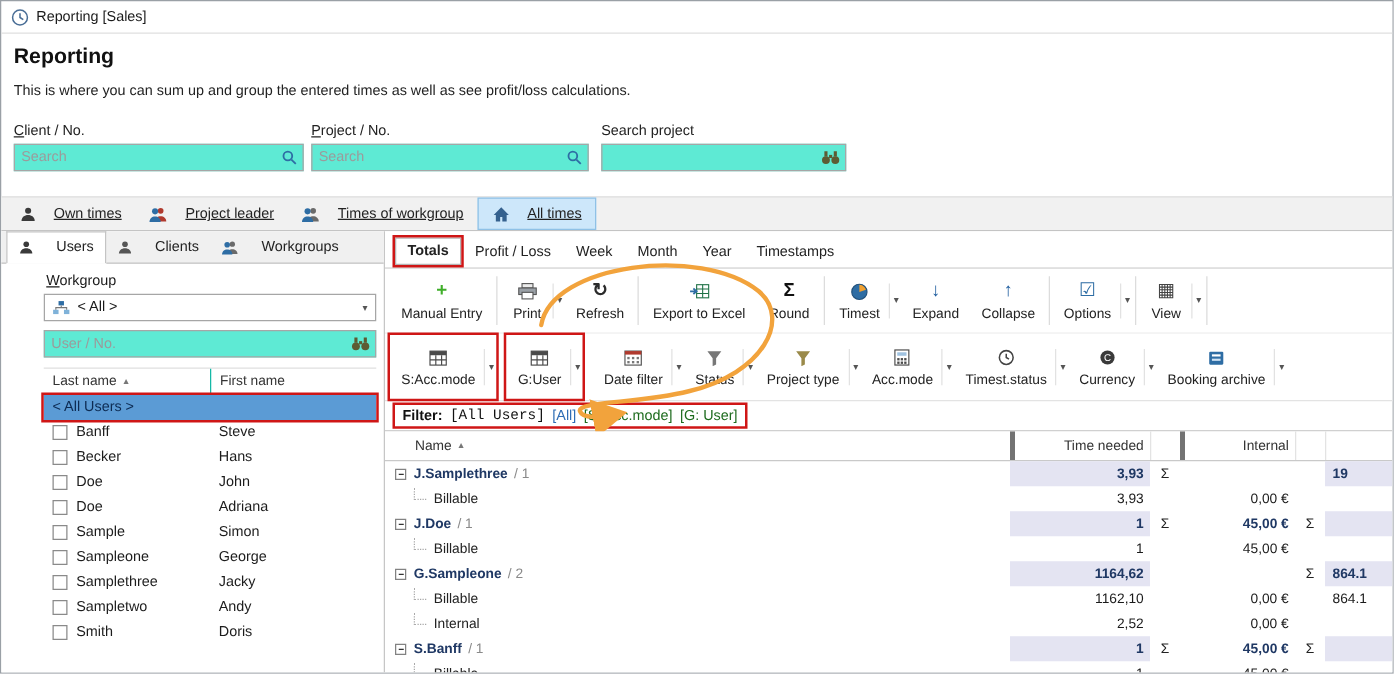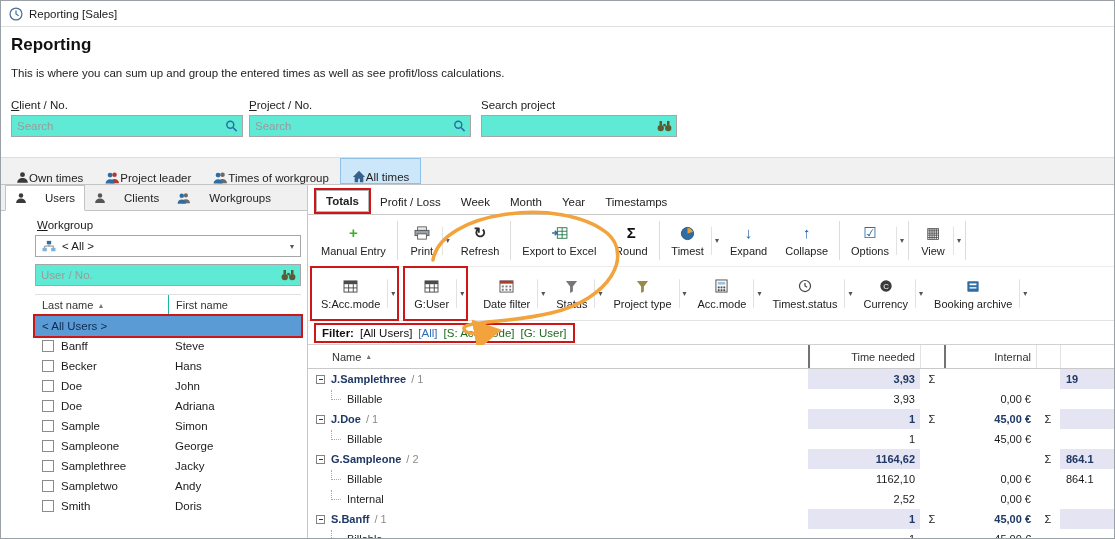--- a/index.html
+++ b/index.html
@@ -23,21 +23,21 @@
   .fgroup .flabel{ display:block; font-size:11.5px; margin-bottom:4px; color:#222;}
   .inputwrap{ position:relative; height:22px; background:#5eead4; border:1px solid #a6a6a6; }
   .inputwrap input{ width:100%; height:100%; border:none; outline:none; padding:0 24px 0 5px;
     font-family:"Liberation Sans",sans-serif; font-size:11.5px; color:#222; background:transparent;}
   .inputwrap input::placeholder{ color:#9b9b9b; }
   .inputwrap .ricon{ position:absolute; right:4px; top:50%; transform:translateY(-50%); display:flex; }
 
   
   .maintabs{ position:absolute; left:0; top:156px; right:0; height:28px; background:#f1f1f1;
     border-top:1px solid #dedede; border-bottom:1px solid #c4c4c4; display:flex; align-items:stretch; padding-left:4px;}
-  .mtab{ display:flex; align-items:flex-end; gap:0; padding:0 11px; font-size:11.5px; color:#222; cursor:default;}
+  .mtab{ display:flex; align-items:center; gap:14px; padding:0 11px; font-size:11.5px; color:#222; cursor:default;text-decoration:underline;}
   .mtab.sel{ background:#cde7fa; border:1px solid #8fc1e6; }
 
   
   .leftpanel{ position:absolute; left:0; top:184px; width:307px; bottom:0; background:#fff; border-right:1px solid #c6c6c6;}
   .subtabs{ height:26px; background:#f0f0f0; border-bottom:1px solid #c4c4c4; display:flex; align-items:stretch; padding-left:4px;}
   .stab{ display:flex; align-items:center; gap:18px; padding:12px 9px; font-size:11.5px; color:#222;}
   .stab.sel{ background:#fff; border:1px solid #c4c4c4; border-bottom:1px solid #fff; margin-bottom:-1px;}
   .lp-body{ padding:6px 6px 0 6px;margin-left:28px; }
   .lp-label{ font-size:11.5px; margin:2px 0 4px 2px; display:block;}
   .combo{ display:flex; align-items:center; gap:6px; height:22px; border:1px solid #a6a6a6; background:#fff; padding:0 6px; font-size:11.5px;}
@@ -75,31 +75,31 @@
   .ic-refresh{ color:#2b2b2b; font-weight:bold; }
   .ic-sigma{ font-weight:bold; font-size:15px; color:#111; }
   .ic-arrow{ color:#1d5c9e; font-weight:bold; font-size:14px; }
   .ic-check{ color:#2e6da4; font-size:15px; }
   .ic-grid{ color:#444; font-size:14px; }
 
   
   .filterbar{ height:24px; display:flex; align-items:center; padding-left:8px; border-bottom:1px solid #d0d0d0; font-size:11.5px;}
   .filterchips{ display:flex; align-items:center; gap:6px; padding:2px 6px;text-align:right; }
   .fb-label{ font-weight:bold; color:#111; }
-  .chip-black{ color:#111; }
+  .chip-black{ color:#111;font-family:Liberation Mono, monospace; }
   .chip-blue{ color:#2f6db5; }
   .chip-green{ color:#1d6b1d; }
 
   
   .ttable{ flex:1; overflow:hidden; }
   .thead,.trow{ display:grid; grid-template-columns:minmax(0,1fr) 112px 24px 92px 24px 54px; }
   .thead{ height:24px; align-items:center; font-size:11px; color:#333; border-bottom:1px solid #c9c9c9;}
   .thead .hc{ height:100%; display:flex; align-items:center; }
   .thead .hname{ padding-left:24px; gap:4px;}
-  .thead .hnum{ justify-content:flex-end; padding-right:5px; border-left:2px solid #737373;}
+  .thead .hnum{ justify-content:flex-end; padding-right:5px; border-left:4px solid #737373;}
   .thead .hspace{ border-left:1px solid #e3e3e3; }
   .trow{ height:20px; align-items:center; font-size:11px; }
   .cell{ height:100%; display:flex; align-items:center; overflow:hidden; white-space:nowrap;}
   .cell.num{ justify-content:flex-end; padding-right:5px; }
   .cell.sig{ justify-content:center; font-size:11px; color:#222;}
   .cell.extra{ padding-left:6px; }
   .gcell{ background:#e4e4f2; }
   .trow.group .num, .trow.group .extra{ font-weight:bold; color:#1f3864; }
   .gname{ color:#1f3864; font-weight:bold; margin-left:6px;}
   .gsuf{ color:#8a8a8a; margin-left:5px; font-weight:normal;}

